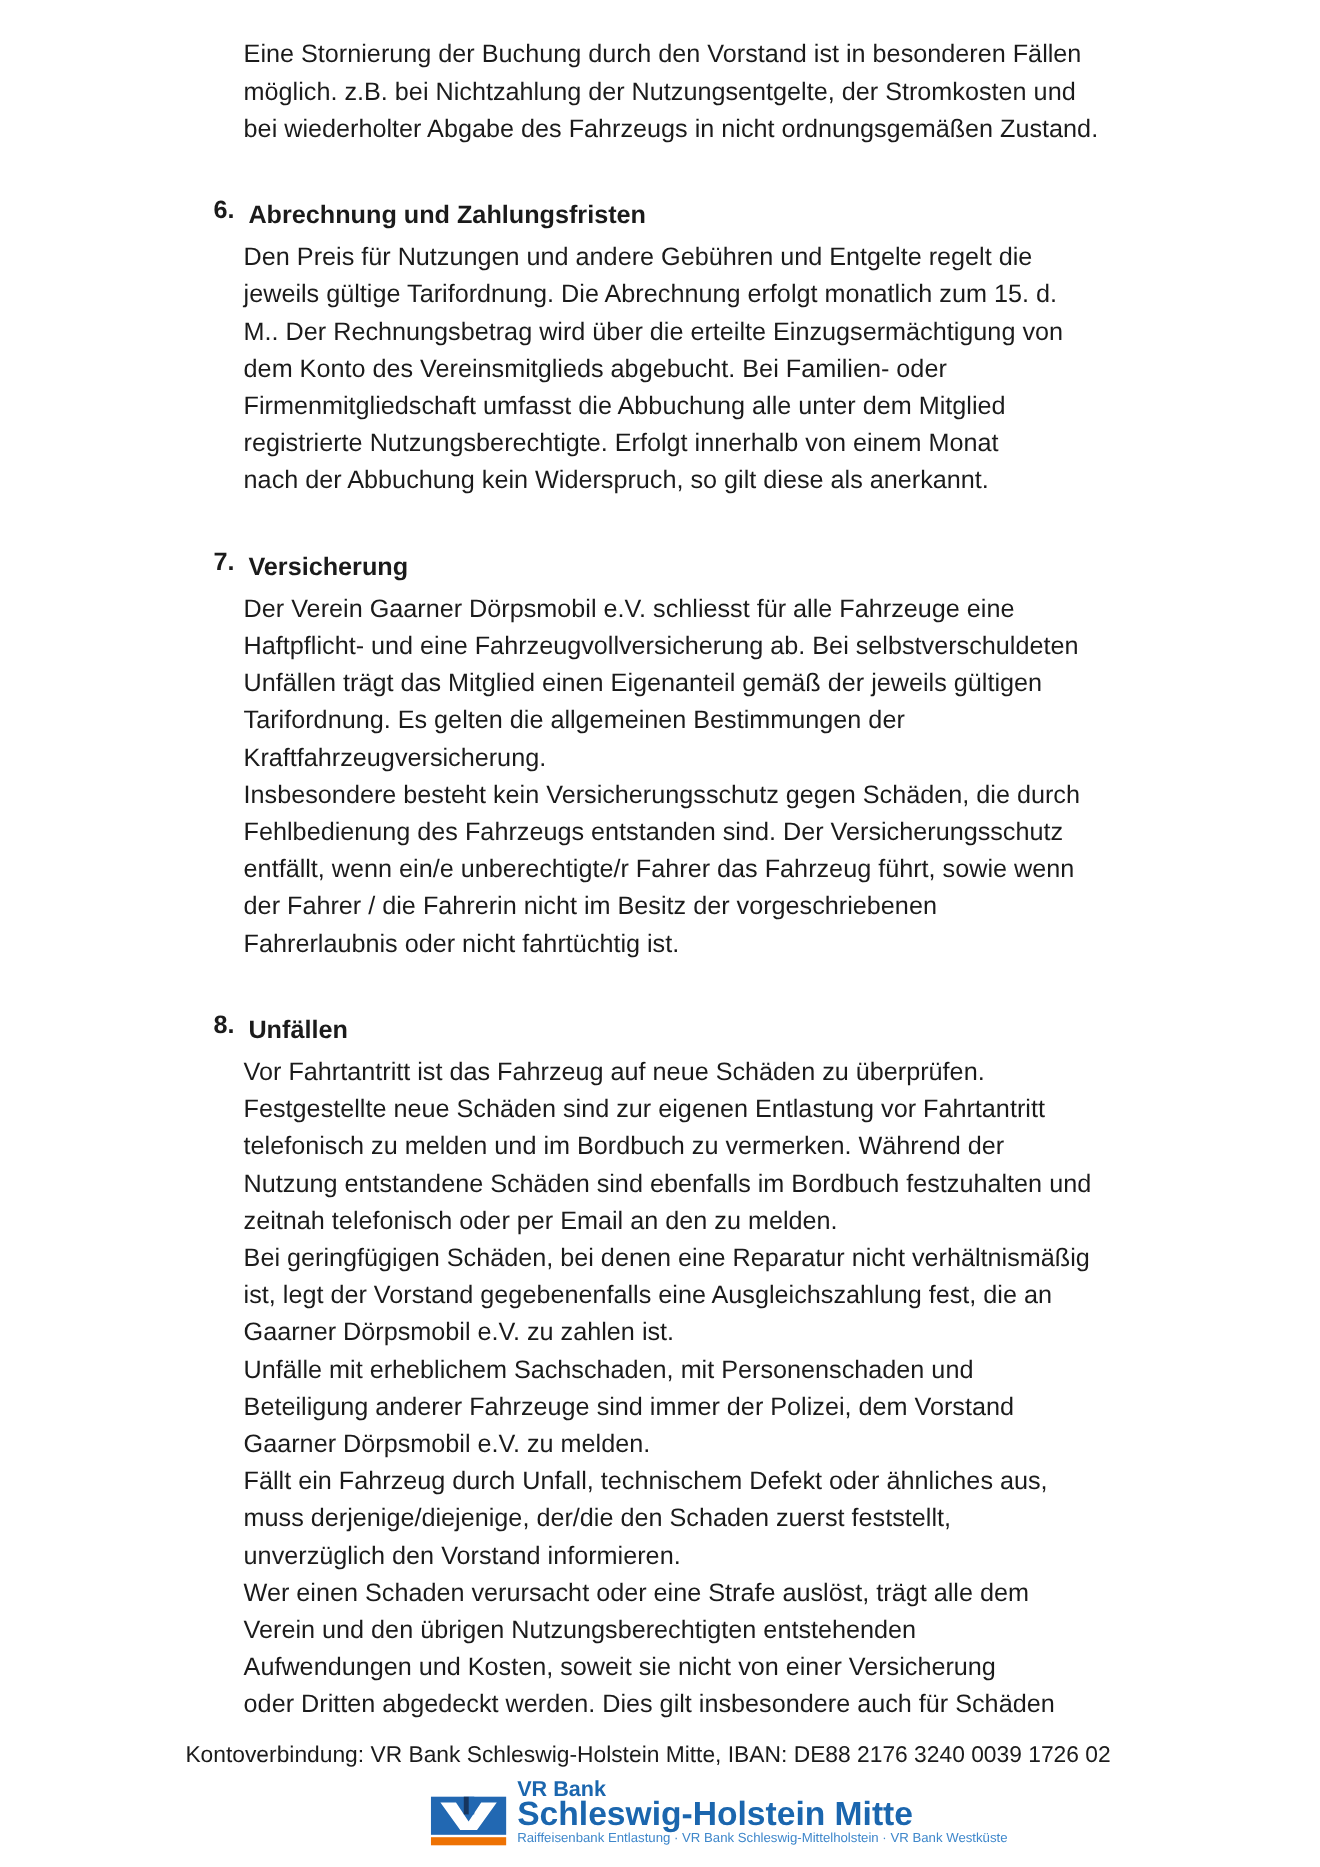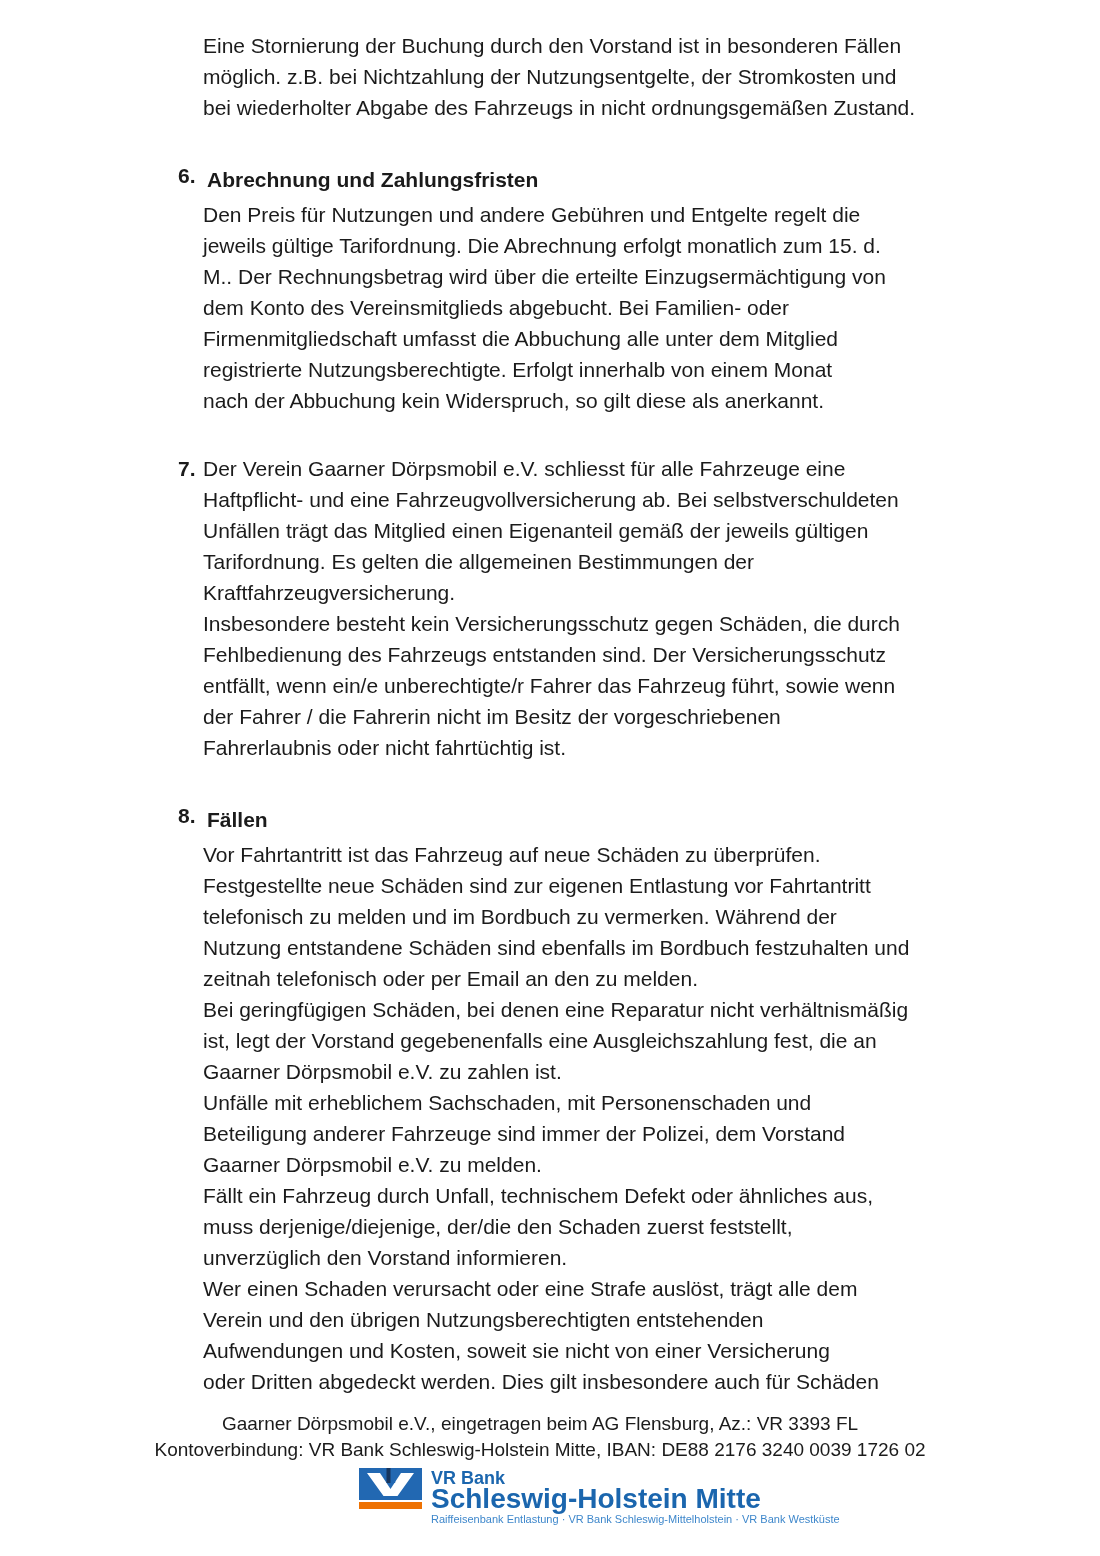--- a/index.html
+++ b/index.html
@@ -49,21 +49,21 @@
   }
   .footer p {
     margin: 0;
     font-size: 19px;
     line-height: 26px;
     white-space: pre;
   }
   .logo {
     margin: 5px 0 0 320px;
     display: flex;
-    align-items: flex-start;
+    align-items: flex-end;
     gap: 9px;
     text-align: left;
     padding-left: 39px;
   }
   .logo-mark { display: block; }
   .logo-text { padding-top: 1px; }
   .logo-name {
     font-size: 18px;
     line-height: 19px;
     font-weight: 700;
@@ -102,37 +102,38 @@
 dem Konto des Vereinsmitglieds abgebucht. Bei Familien- oder
 Firmenmitgliedschaft umfasst die Abbuchung alle unter dem Mitglied
 registrierte Nutzungsberechtigte. Erfolgt innerhalb von einem Monat
 nach der Abbuchung kein Widerspruch, so gilt diese als anerkannt.</p>
       </div>
     </div>
 
     <div class="section">
       <span class="num">7.</span>
       <div class="content">
+        <h2 class="title">Versicherung</h2>
         <p class="para">Der Verein Gaarner Dörpsmobil e.V. schliesst für alle Fahrzeuge eine
 Haftpflicht- und eine Fahrzeugvollversicherung ab. Bei selbstverschuldeten
 Unfällen trägt das Mitglied einen Eigenanteil gemäß der jeweils gültigen
 Tarifordnung. Es gelten die allgemeinen Bestimmungen der
 Kraftfahrzeugversicherung.
 Insbesondere besteht kein Versicherungsschutz gegen Schäden, die durch
 Fehlbedienung des Fahrzeugs entstanden sind. Der Versicherungsschutz
 entfällt, wenn ein/e unberechtigte/r Fahrer das Fahrzeug führt, sowie wenn
 der Fahrer / die Fahrerin nicht im Besitz der vorgeschriebenen
 Fahrerlaubnis oder nicht fahrtüchtig ist.</p>
       </div>
     </div>
 
     <div class="section">
       <span class="num">8.</span>
       <div class="content">
-        <h2 class="title">Fällen</h2>
+        <h2 class="title">Unfällen</h2>
         <p class="para">Vor Fahrtantritt ist das Fahrzeug auf neue Schäden zu überprüfen.
 Festgestellte neue Schäden sind zur eigenen Entlastung vor Fahrtantritt
 telefonisch zu melden und im Bordbuch zu vermerken. Während der
 Nutzung entstandene Schäden sind ebenfalls im Bordbuch festzuhalten und
 zeitnah telefonisch oder per Email an den zu melden.
 Bei geringfügigen Schäden, bei denen eine Reparatur nicht verhältnismäßig
 ist, legt der Vorstand gegebenenfalls eine Ausgleichszahlung fest, die an
 Gaarner Dörpsmobil e.V. zu zahlen ist.
 Unfälle mit erheblichem Sachschaden, mit Personenschaden und
 Beteiligung anderer Fahrzeuge sind immer der Polizei, dem Vorstand
@@ -143,21 +144,20 @@
 Wer einen Schaden verursacht oder eine Strafe auslöst, trägt alle dem
 Verein und den übrigen Nutzungsberechtigten entstehenden
 Aufwendungen und Kosten, soweit sie nicht von einer Versicherung
 oder Dritten abgedeckt werden. Dies gilt insbesondere auch für Schäden</p>
       </div>
     </div>
 
   </div>
 
   <div class="footer">
-    <p>Gaarner Dörpsmobil e.V., eingetragen beim AG Flensburg, Az.: VR 3393 FL</p>
     <p>Kontoverbindung: VR Bank Schleswig-Holstein Mitte, IBAN: DE88 2176 3240 0039 1726 02</p>
 
     <div class="logo">
       <svg class="logo-mark" width="63" height="41" viewBox="0 0 63 41" xmlns="http://www.w3.org/2000/svg">
         <rect x="0" y="0" width="63" height="32" fill="#2268b2"></rect>
         <rect x="0" y="34" width="63" height="7" fill="#ee7203"></rect>
         <polygon points="8,5 21,5 31.5,21 42,5 55,5 38.5,28 24.5,28" fill="#ffffff"></polygon>
         <rect x="27.5" y="0" width="4.2" height="15" fill="#16355e"></rect>
         <rect x="31.7" y="0" width="4.5" height="15" fill="#2268b2"></rect>
       </svg>

